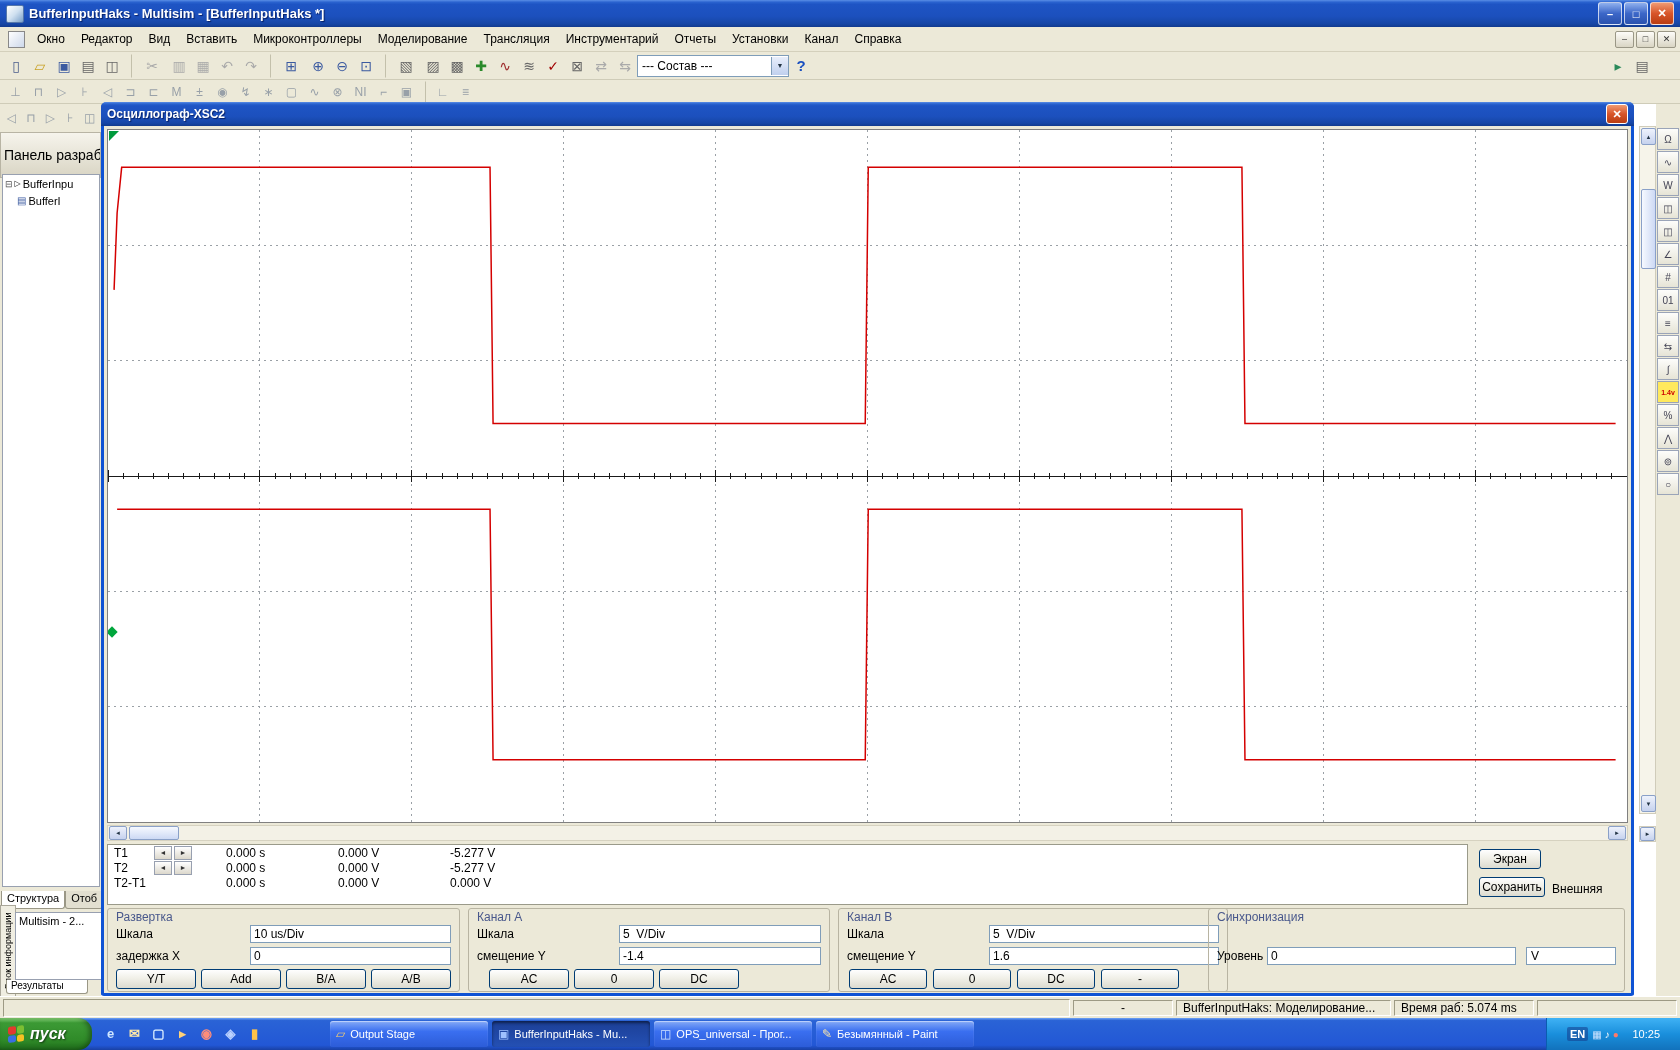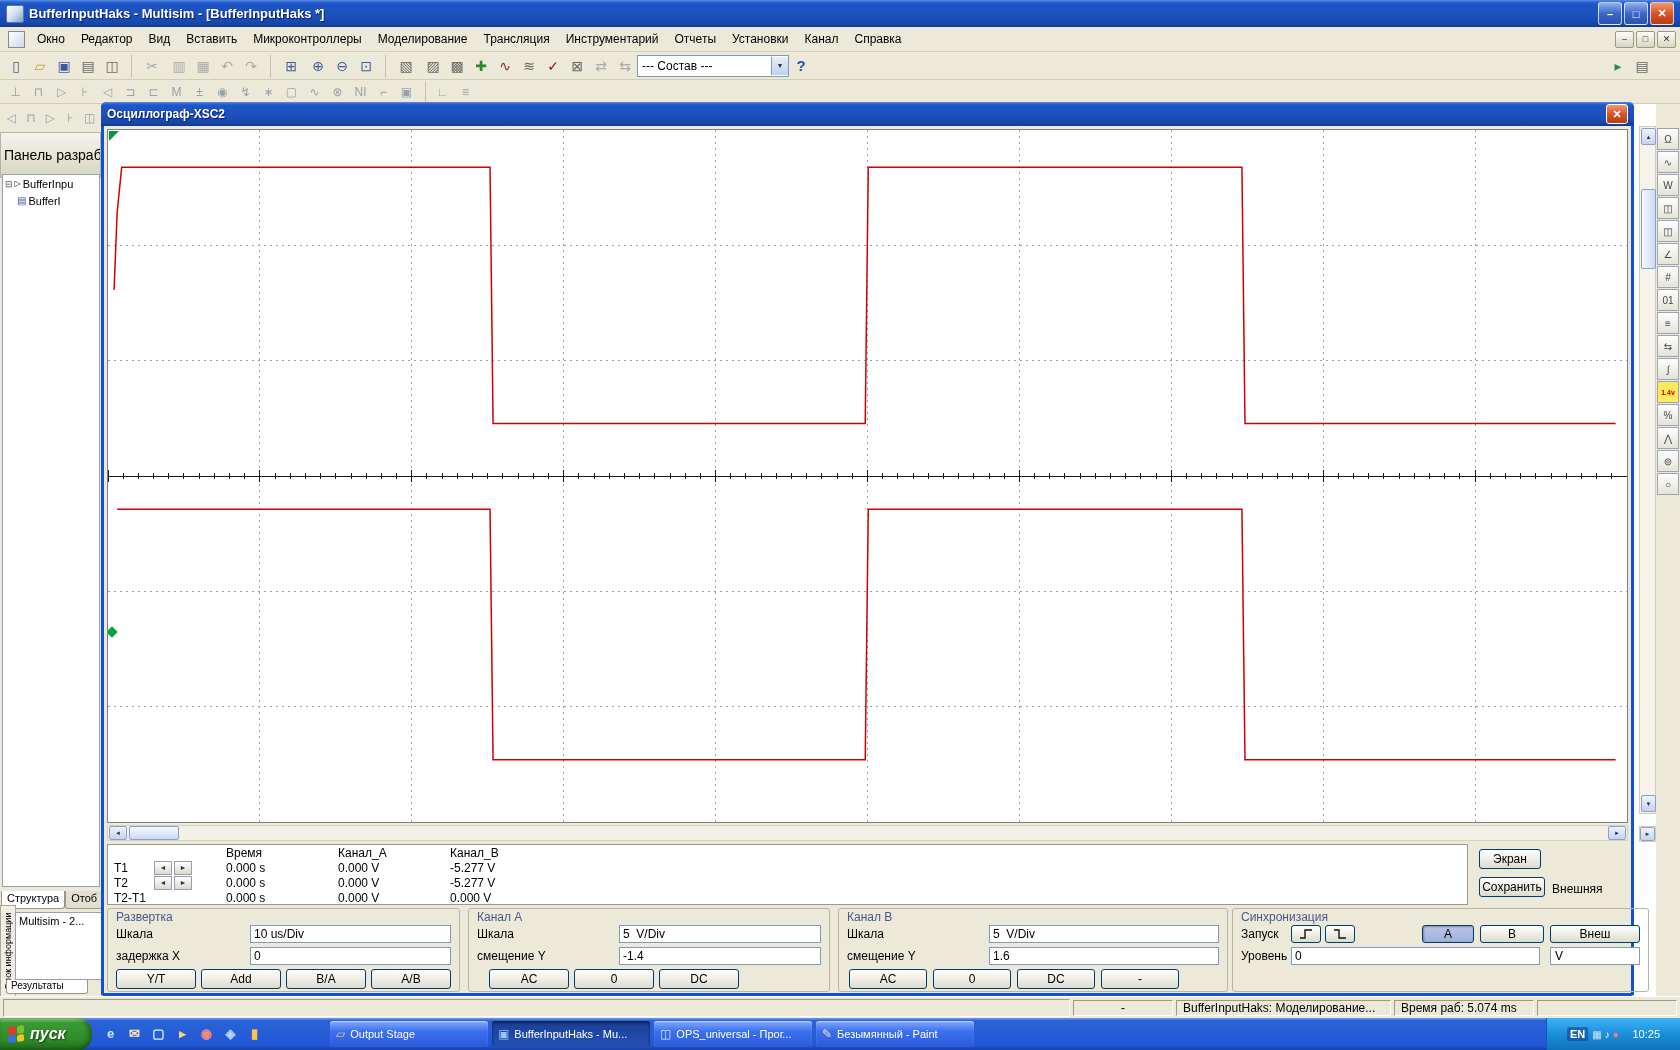--- a/index.html
+++ b/index.html
@@ -131,21 +131,21 @@
   .sc-save{position:absolute;left:1375px;top:775px;width:66px;}
   .sc-ext{position:absolute;left:1448px;top:780px;font-size:12px;}
   .panel{position:absolute;top:806px;height:84px;border:1px solid #b8b4a2;border-radius:3px;box-sizing:border-box;}
   .p-title{position:absolute;top:1px;left:8px;color:#49588c;font-size:12px;}
   .p-row{position:absolute;left:8px;right:8px;height:18px;display:flex;align-items:center;}
   .r1{top:16px;}.r2{top:38px;}.r3{top:60px;height:20px;}
   .p-label{flex:none;}
   #p-timebase{left:3px;width:353px;}
   #p-cha{left:364px;width:362px;}
   #p-chb{left:734px;width:390px;}
-  #p-trig{left:1128px;width:417px;}
+  #p-trig{left:1104px;width:417px;}
   #p-timebase .p-label{width:134px;}
   #p-cha .p-label,#p-chb .p-label{width:142px;}
   #p-trig .p-label{width:50px;}
   .xpinput{flex:1;min-width:0;height:18px;border:1px solid #7f9db9;background:#fff;box-sizing:border-box;
     font-family:"Liberation Sans",sans-serif;font-size:12px;padding:0 3px;}
   .btnrow{display:flex;gap:5px;}
   .btnrow .flex1{flex:1;}
   #p-cha .btnrow{padding-left:12px;}
   #p-cha .btnrow .xpbtn{width:80px;flex:none;}
   #p-chb .btnrow{padding-left:2px;gap:6px;}
@@ -645,28 +645,20 @@
       <span class="chan-marker"></span>
     </div>
 
     <div class="sc-hscroll">
       <span class="sb-btn">◄</span>
       <span class="sb-thumb"></span>
       <span class="sb-btn right">►</span>
     </div>
 
     <div class="readout">
-      <div class="ro-row">
-        <span class="ro-label"></span>
-          <span class="ro-spins"></span>
-          <span class="ro-gap"></span>
-        <span class="ro-cell">Время</span>
-        <span class="ro-cell">Канал_A</span>
-        <span class="ro-cell">Канал_B</span>
-      </div>
       <div>
 
       <div class="ro-row">
             <span class="ro-label">T1</span>
             <span class="ro-spins">
               <span class="spinbtn">◄</span>
               <span class="spinbtn">►</span>
             </span>
             <span class="ro-gap"></span>
             <span class="ro-cell">0.000 s</span>
@@ -775,45 +767,20 @@
             <span>DC</span>
           </button>
           <button class="xpbtn">
             <span>-</span>
           </button>
         </div>
     </div>
 
     <div class="panel" id="p-trig">
       <div class="p-title">Синхронизация</div>
-      <div class="p-row r1">
-        <span class="p-label">Запуск</span>
-        <button class="xpbtn edge">
-          <svg width="14" height="12" viewBox="0 0 14 12">
-              <path d="M1 10 H6 V2 H13" stroke="#111" fill="none" stroke-width="1.4"></path>
-            </svg>
-        </button>
-        <button class="xpbtn edge">
-          <svg width="14" height="12" viewBox="0 0 14 12">
-              <path d="M1 2 H6 V10 H13" stroke="#111" fill="none" stroke-width="1.4"></path>
-            </svg>
-        </button>
-        <span class="srcbtns">
-
-        <button class="xpbtn pressed">
-              <span>A</span>
-            </button>
-            <button class="xpbtn">
-              <span>B</span>
-            </button>
-            <button class="xpbtn">
-              <span>Внеш</span>
-            </button>
-          </span>
-      </div>
       <div class="p-row r2">
         <span class="p-label">Уровень</span>
         <input class="xpinput lvl" value="0" style="">
         <span class="unitbox">V</span>
       </div>
     </div>
   </div>
 
   <div id="statusbar">
     <span class="st-spring"></span>

